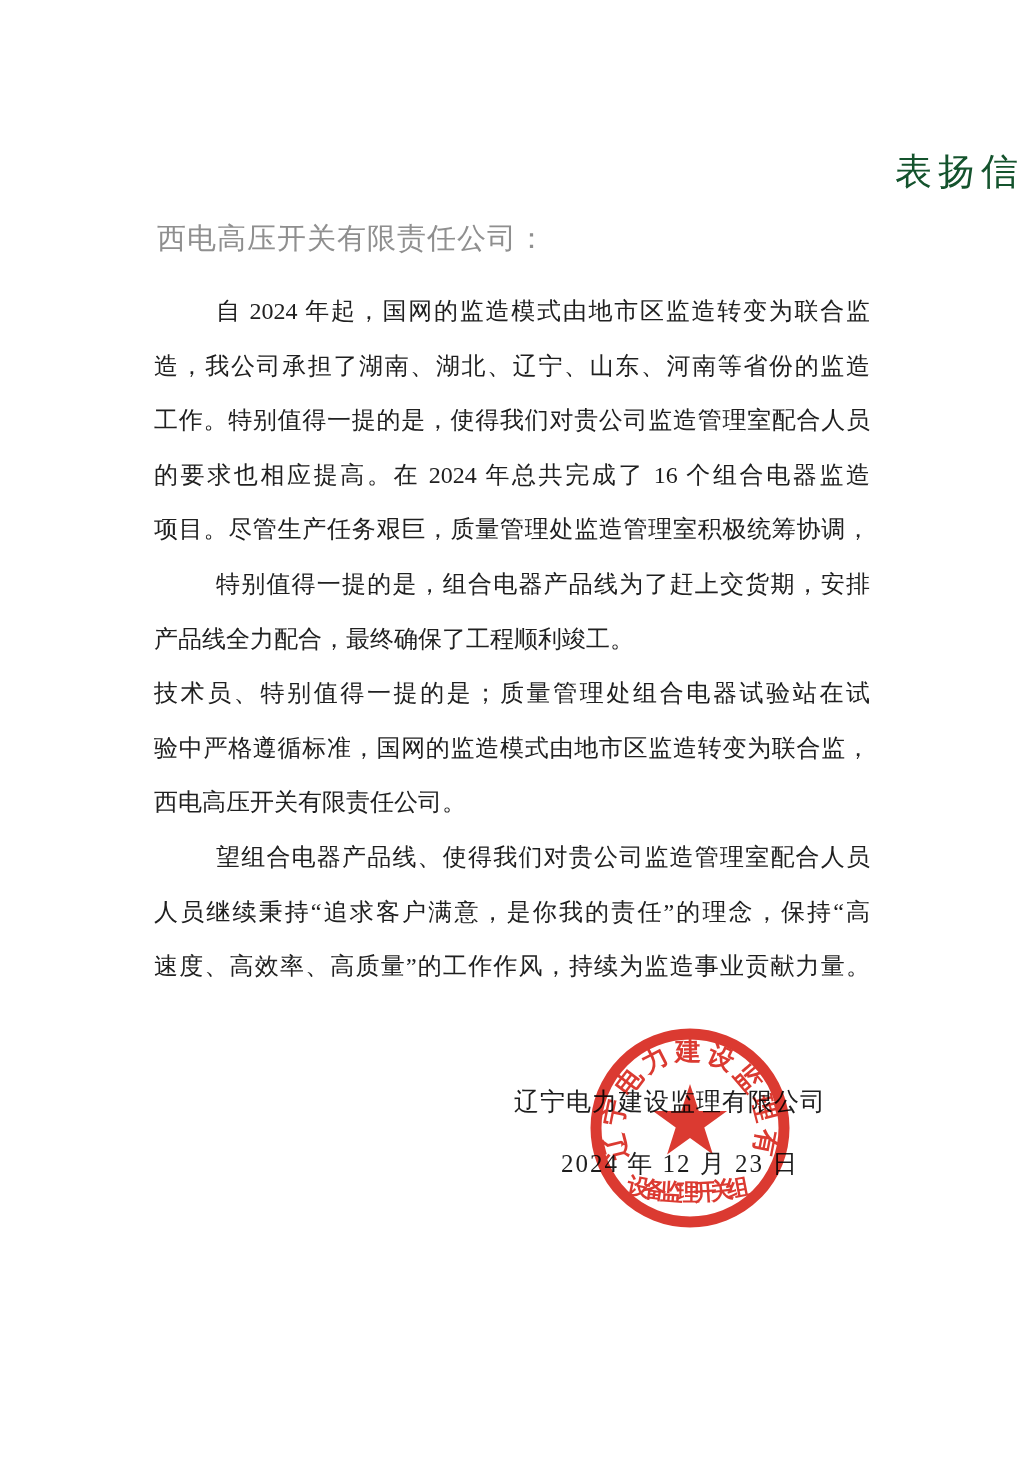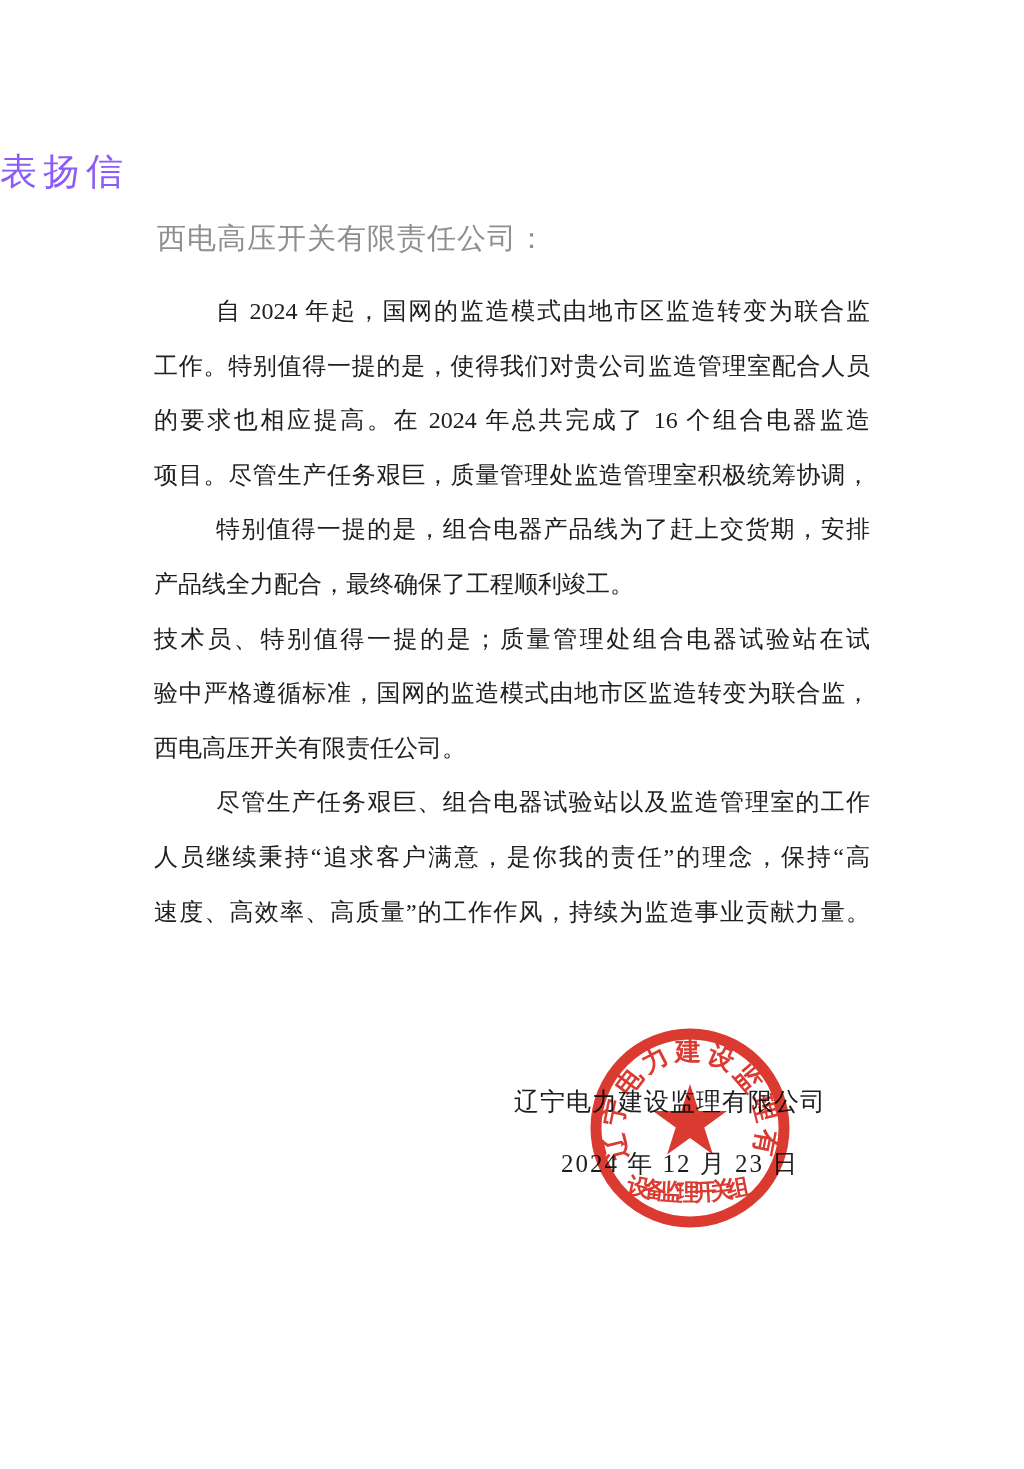--- a/index.html
+++ b/index.html
@@ -13,26 +13,27 @@
     margin: 0 auto;
     background: #ffffff;
     overflow: hidden;
   }
 
   .letter-title {
     position: absolute;
     top: 147px;
     left: 0;
     width: 100%;
-    text-align: left;
+    text-align: right;
     font-size: 37px;
     font-weight: 400;
     letter-spacing: 6px;
-    color: #8b5cf6;
+    color: #14532d;
     font-family: "Liberation Serif", "DejaVu Serif", serif;
+    padding-left: 20px;
   }
 
   .recipient {
     position: absolute;
     top: 219px;
     left: 157px;
     font-family: "Liberation Sans", "DejaVu Sans", sans-serif;
     font-weight: 400;
     font-size: 29px;
     letter-spacing: 1px;
@@ -96,31 +97,32 @@
 
 <div class="page">
 
   <div class="letter-title">表扬信</div>
 
   <div class="recipient">西电高压开关有限责任公司：</div>
 
   <div class="letter-body">
 
     <div class="body-line full indent">自 2024 年起，国网的监造模式由地市区监造转变为联合监</div>
+    <div class="body-line full">造，我公司承担了湖南、湖北、辽宁、山东、河南等省份的监造</div>
     <div class="body-line full">工作。特别值得一提的是，使得我们对贵公司监造管理室配合人员</div>
     <div class="body-line full">的要求也相应提高。在 2024 年总共完成了 16 个组合电器监造</div>
     <div class="body-line full">项目。尽管生产任务艰巨，质量管理处监造管理室积极统筹协调，</div>
     <div class="body-line full indent">特别值得一提的是，组合电器产品线为了赶上交货期，安排</div>
 
     <div class="body-line">产品线全力配合，最终确保了工程顺利竣工。</div>
     <div class="body-line full">技术员、特别值得一提的是；质量管理处组合电器试验站在试</div>
     <div class="body-line full">验中严格遵循标准，国网的监造模式由地市区监造转变为联合监，</div>
     <div class="body-line">西电高压开关有限责任公司。</div>
 
-    <div class="body-line full indent">尽管生产任务艰巨、组合电器试验站以及监造管理室的工作</div>
+    <div class="body-line full indent">望组合电器产品线、使得我们对贵公司监造管理室配合人员</div>
     <div class="body-line full">人员继续秉持“追求客户满意，是你我的责任”的理念，保持“高</div>
     <div class="body-line full">速度、高效率、高质量”的工作作风，持续为监造事业贡献力量。</div>
   </div>
 
   <div class="signature-company">辽宁电力建设监理有限公司</div>
   <div class="signature-date">2024 年 12 月 23 日</div>
 
   <svg class="seal" viewBox="0 0 208 208" xmlns="http://www.w3.org/2000/svg">
     <defs>
       <path id="sealArc" d="M 42.4 132.7 A 68 68 0 1 1 165.6 132.7" fill="none"></path>

